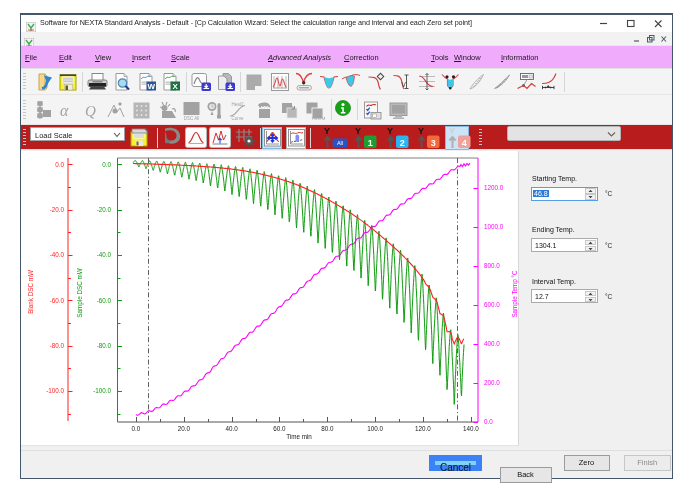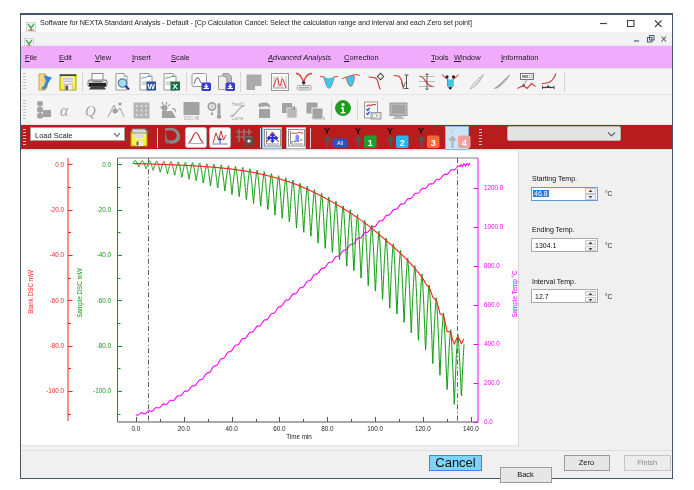--- a/index.html
+++ b/index.html
@@ -8,21 +8,21 @@
 .t7 { font-size:7px; color:#111; }
 </style></head><body>
 <div id="win">
 
 <div class="abs" style="left:0;top:0;width:651px;height:17px;background:#fff;">
   <div class="abs" style="left:5px;top:3px;width:10px;height:10px;"><svg width="10" height="10">
           <rect x="0" y="0" width="10" height="10" fill="#f4f4f4" stroke="#b8b8b8" stroke-width="1"></rect>
           <path d="M2 2 L5 6 L5 9 M8 2 L5 6" stroke="#3fae49" stroke-width="1.4" fill="none"></path>
           <path d="M2 8 L8 8" stroke="#e05a4e" stroke-width="1"></path>
         </svg></div>
-  <div class="abs" style="left:19px;top:2.5px;font-size:7.2px;letter-spacing:-0.08px;color:#222;white-space:nowrap;">Software for NEXTA Standard Analysis - Default - [Cp Calculation Cancel: Select the calculation range and interval and each Zero set point]</div>
+  <div class="abs" style="left:19px;top:2.5px;font-size:7.2px;letter-spacing:-0.08px;color:#222;white-space:nowrap;">Software for NEXTA Standard Analysis - Default - [Cp Calculation Wizard: Select the calculation range and interval and each Zero set point]</div>
   <svg class="abs" style="left:574px;top:0" width="77" height="17">
     <line x1="5" y1="8.5" x2="12" y2="8.5" stroke="#444" stroke-width="1.2"></line>
     <rect x="32.5" y="5.5" width="6.5" height="6" fill="none" stroke="#444" stroke-width="1.1"></rect>
     <path d="M60 5.5 L66.5 12 M66.5 5.5 L60 12" stroke="#444" stroke-width="1.1" fill="none"></path>
   </svg>
 </div>
 
 <div class="abs" style="left:0;top:17px;width:651px;height:14px;background:#f2f2f2;border-bottom:1px solid #e8e8e8;">
   <div class="abs" style="left:2.5px;top:1.5px;width:10px;height:10px;"><svg width="10" height="10">
           <rect x="0" y="0" width="10" height="10" fill="#f4f4f4" stroke="#b8b8b8" stroke-width="1"></rect>
@@ -508,19 +508,19 @@
               <path d="M3.5 4 L5.5 1.8 L7.5 4 Z" fill="#444"></path>
               <path d="M3.5 8 L5.5 10.2 L7.5 8 Z" fill="#444"></path>
             </svg>
 </div>
         </div>
 <div class="abs" style="left:85px;top:142.5px;font-size:6.5px;color:#222;">°C</div>
   </div>
 </div>
 
 <div class="abs" style="left:0;top:435px;width:651px;height:28px;background:#f0f0f0;border-top:1px solid #dfdfdf;">
-<div class="abs" style="left:408px;top:4px;width:53px;height:15.5px;background:#7dd3fc;border:1px solid #3b82f6;font-size:13px;color:#111;text-align:center;line-height:14px;">Cancel</div>
+<div class="abs" style="left:408px;top:4px;width:53px;height:15.5px;background:#7dd3fc;border:6px solid #3b82f6;font-size:10px;color:#111;text-align:center;line-height:14px;">Cancel</div>
 <div class="abs" style="left:478.5px;top:16px;width:52px;height:15.5px;background:#e6e6e6;border:1px solid #9b9b9b;font-size:7.5px;color:#111;text-align:center;line-height:14px;">Back</div>
 <div class="abs" style="left:542.5px;top:4px;width:46px;height:15.5px;background:#e6e6e6;border:1px solid #9b9b9b;font-size:7.5px;color:#111;text-align:center;line-height:14px;">Zero</div>
 <div class="abs" style="left:602.5px;top:4px;width:47.5px;height:15.5px;background:#ececec;border:1px solid #c6c6c6;font-size:7.5px;color:#8b8b8b;text-align:center;line-height:14px;">Finish</div>
 </div>
 
 </div>
 
 </body></html>

